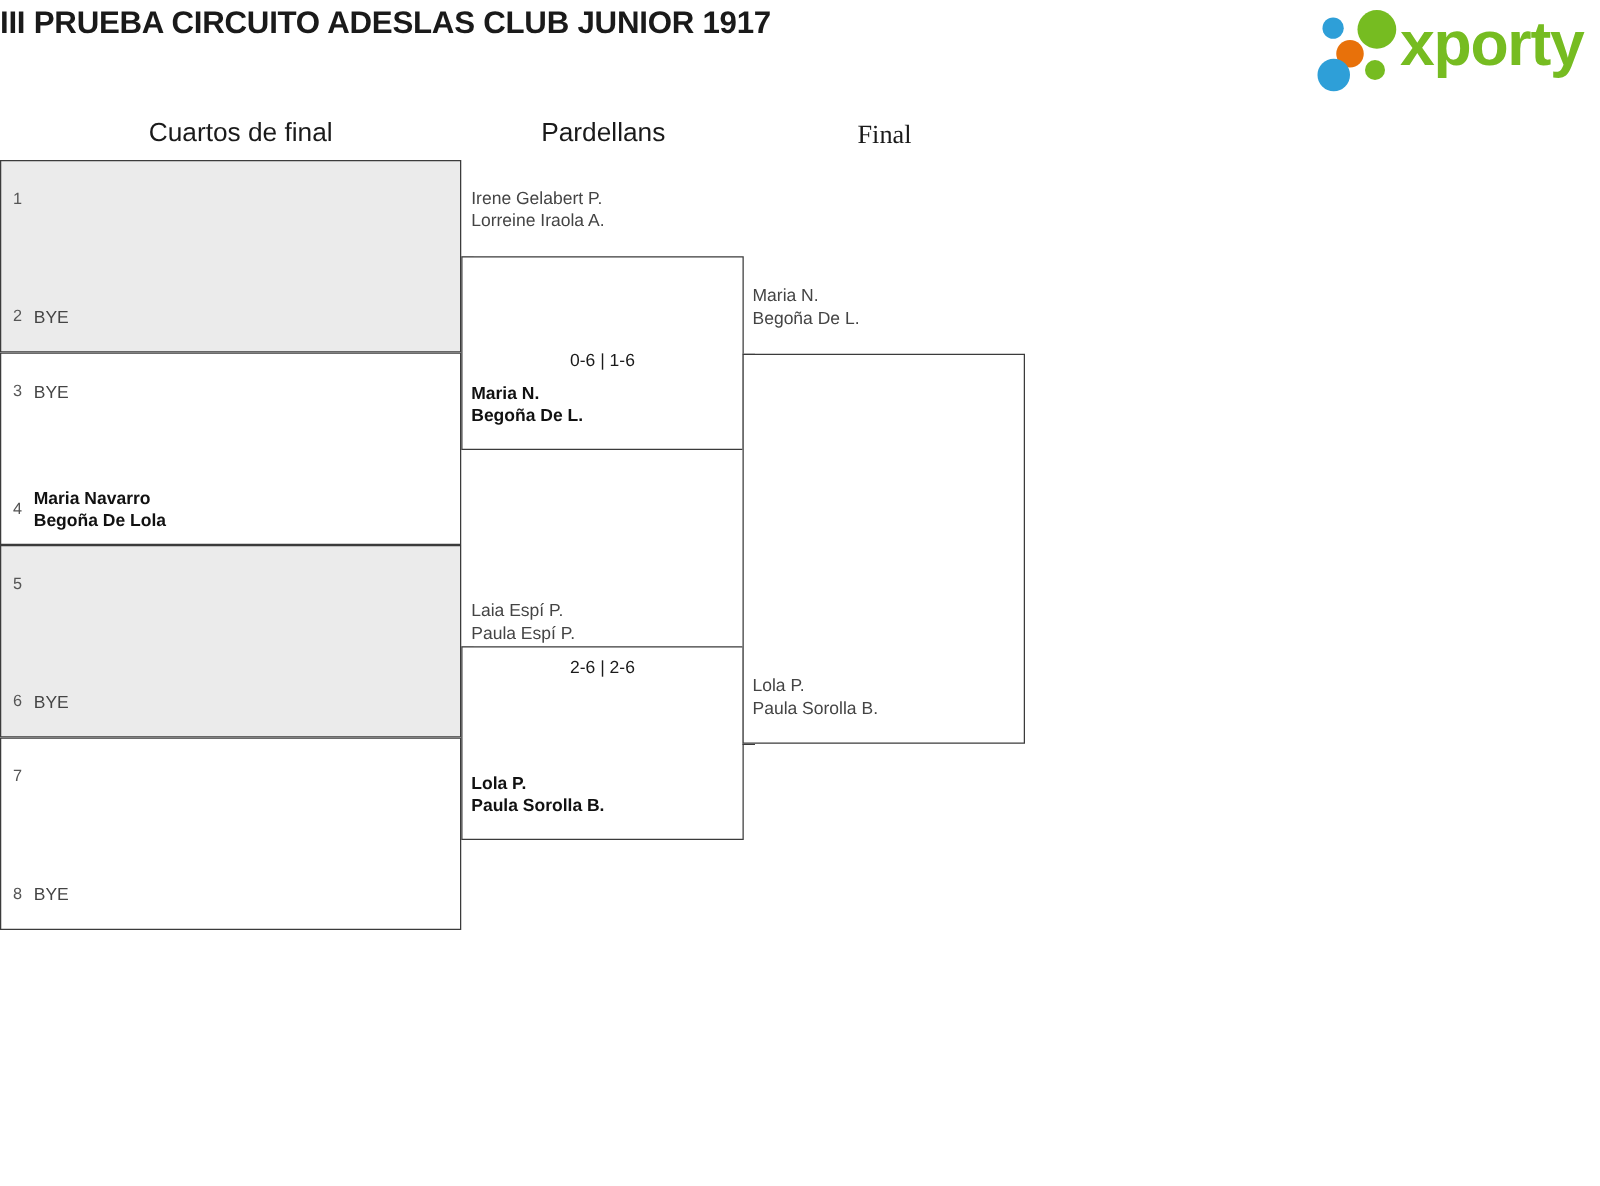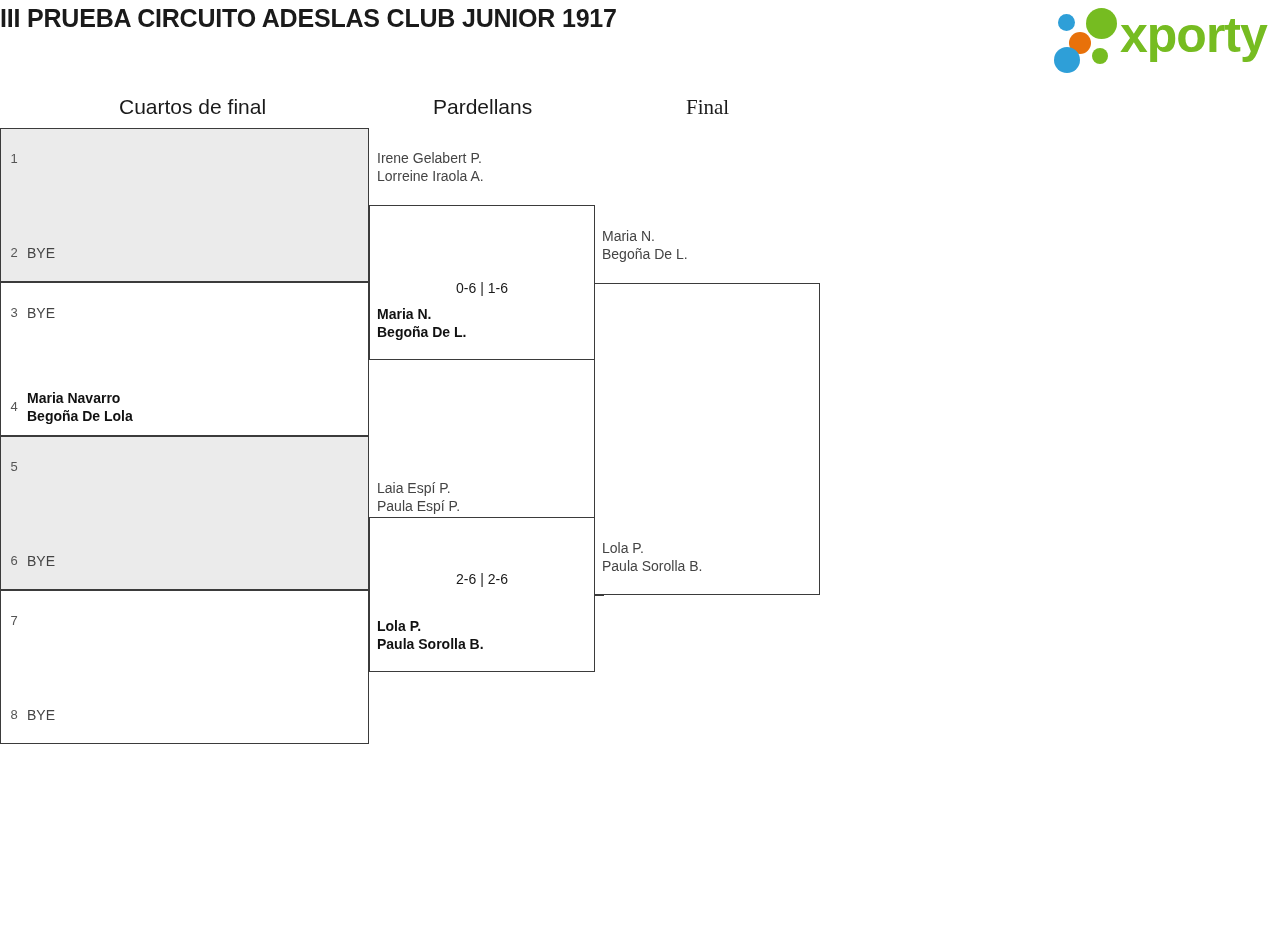--- a/index.html
+++ b/index.html
@@ -176,21 +176,21 @@
 
   .score {
     position: absolute;
     width: 226px;
     text-align: center;
     font-size: 14px;
     line-height: 18px;
     color: #1a1a1a;
   }
   .score-1 { left: 369px; top: 108px; margin-top: 43px; }
-  .score-2 { left: 369px; top: 442px; }
+  .score-2 { left: 369px; top: 396px; }
 
   .sf-winner {
     position: absolute;
     left: 377px;
     width: 215px;
     font-size: 14px;
     line-height: 18px;
     font-weight: bold;
     color: #111111;
   }

